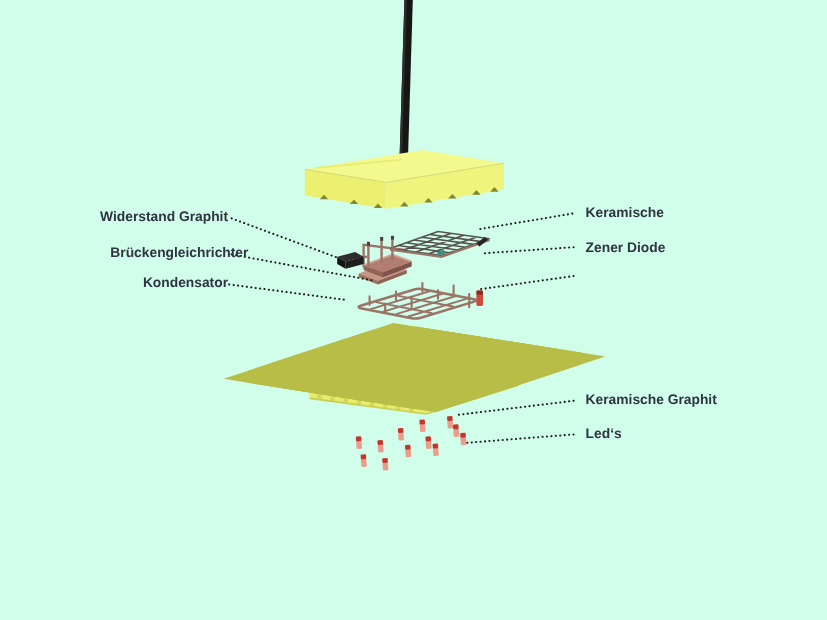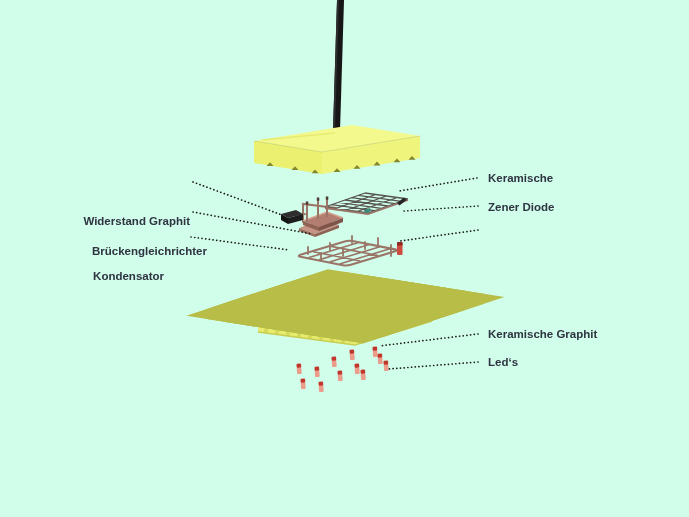--- a/index.html
+++ b/index.html
@@ -12,21 +12,21 @@
   }
   .stage svg{position:absolute;left:0;top:0;}
   .label{
     position:absolute;
     font-size:11.5px;
     font-weight:bold;
     color:var(--label-color,#2E3440);
     white-space:nowrap;
     transform:translateY(-50%);
   }
-  .label.left{text-align:right;margin-top:40px;}
+  .label.left{text-align:right;}
 </style>
 </head>
 <body>
 
 <div class="stage">
 
   <svg width="689" height="517" viewBox="0 0 689 517">
 
     <g>
       <polygon points="337,0 344,0 340,131 333,131" fill="#161616"></polygon>
@@ -189,20 +189,20 @@
       <path d="M477,178 L399,191"></path>
       <path d="M478,206 L404,211"></path>
       <path d="M478,230 L400,241"></path>
       <path d="M478,334 L379,346"></path>
       <path d="M478,362 L389,369"></path>
     </g>
   </svg>
 
   <div class="label left" style="top:181px; right:499px;">Widerstand Graphit</div>
   <div class="label left" style="top:211px; right:482px;">Brückengleichrichter</div>
-  <div class="label left" style="top:236px; right:525px;">Kondensator</div>
+  <div class="label left" style="top:236px; right:499px;">Kondensator</div>
 
   <div class="label" style="top:178px; left:488px;">Keramische</div>
   <div class="label" style="top:207px; left:488px;">Zener Diode</div>
   <div class="label" style="top:334px; left:488px;">Keramische Graphit</div>
   <div class="label" style="top:362px; left:488px;">Led‘s</div>
 
 </div>
 
 </body></html>

